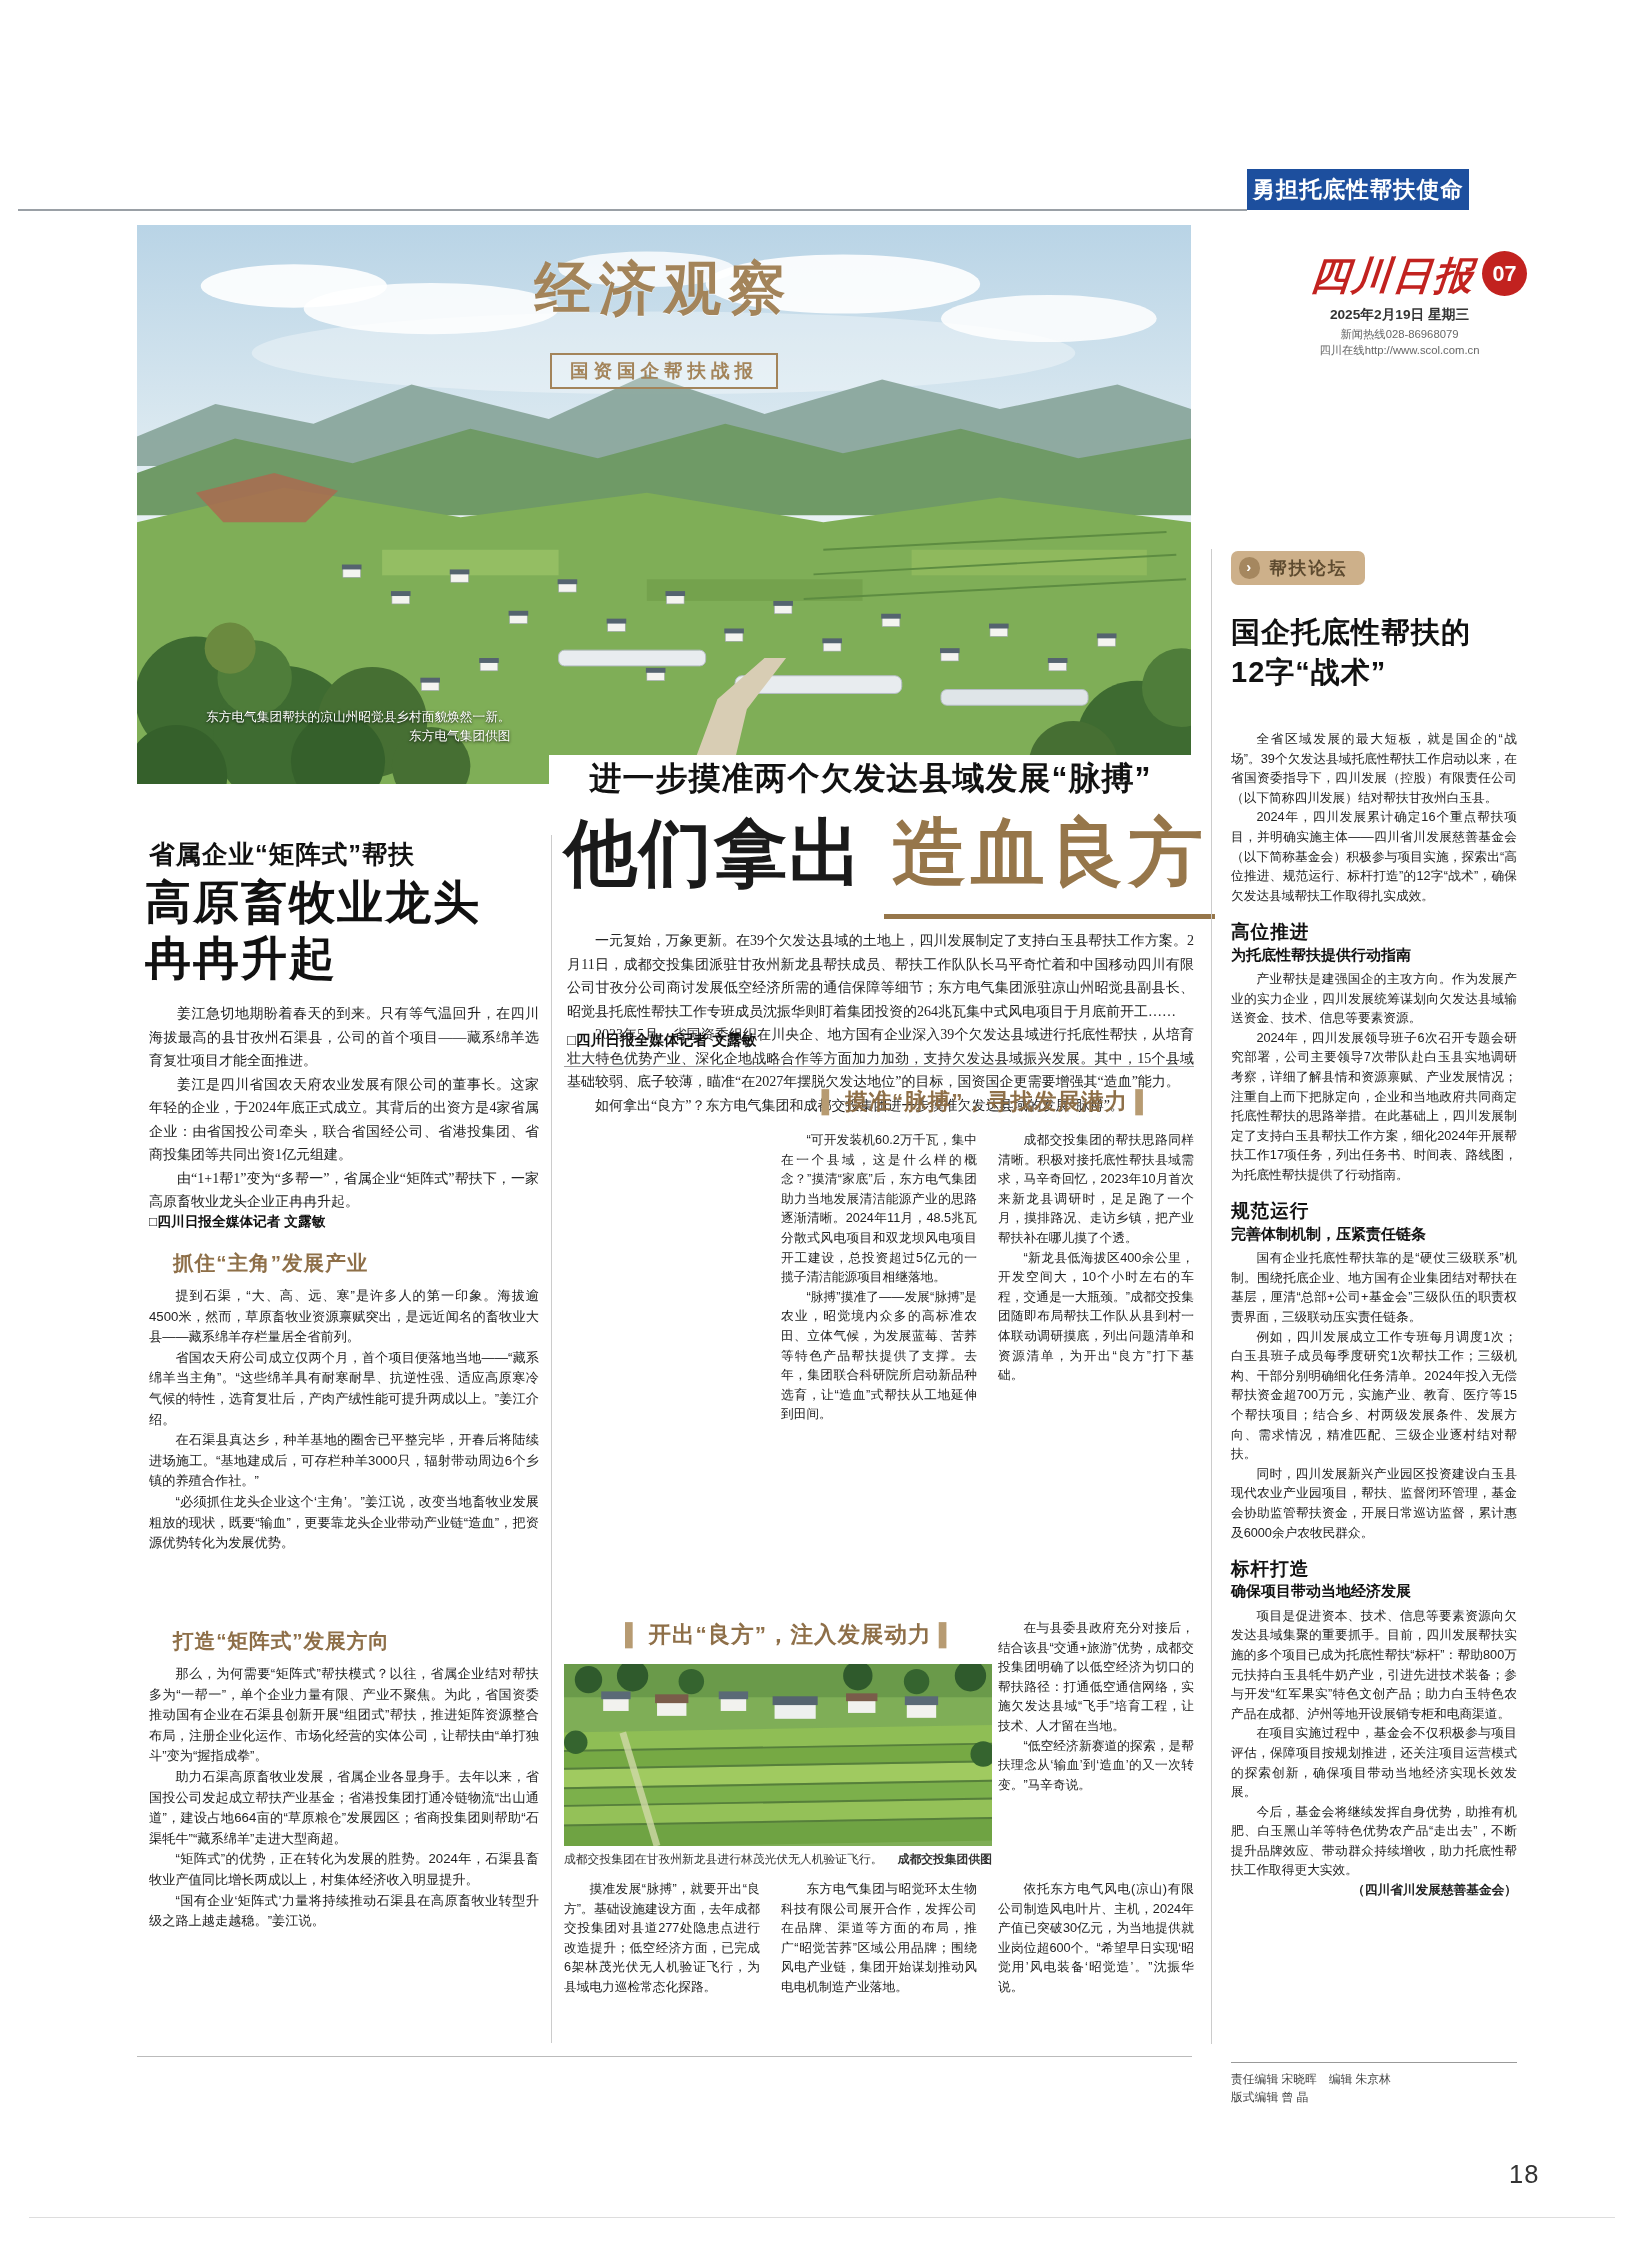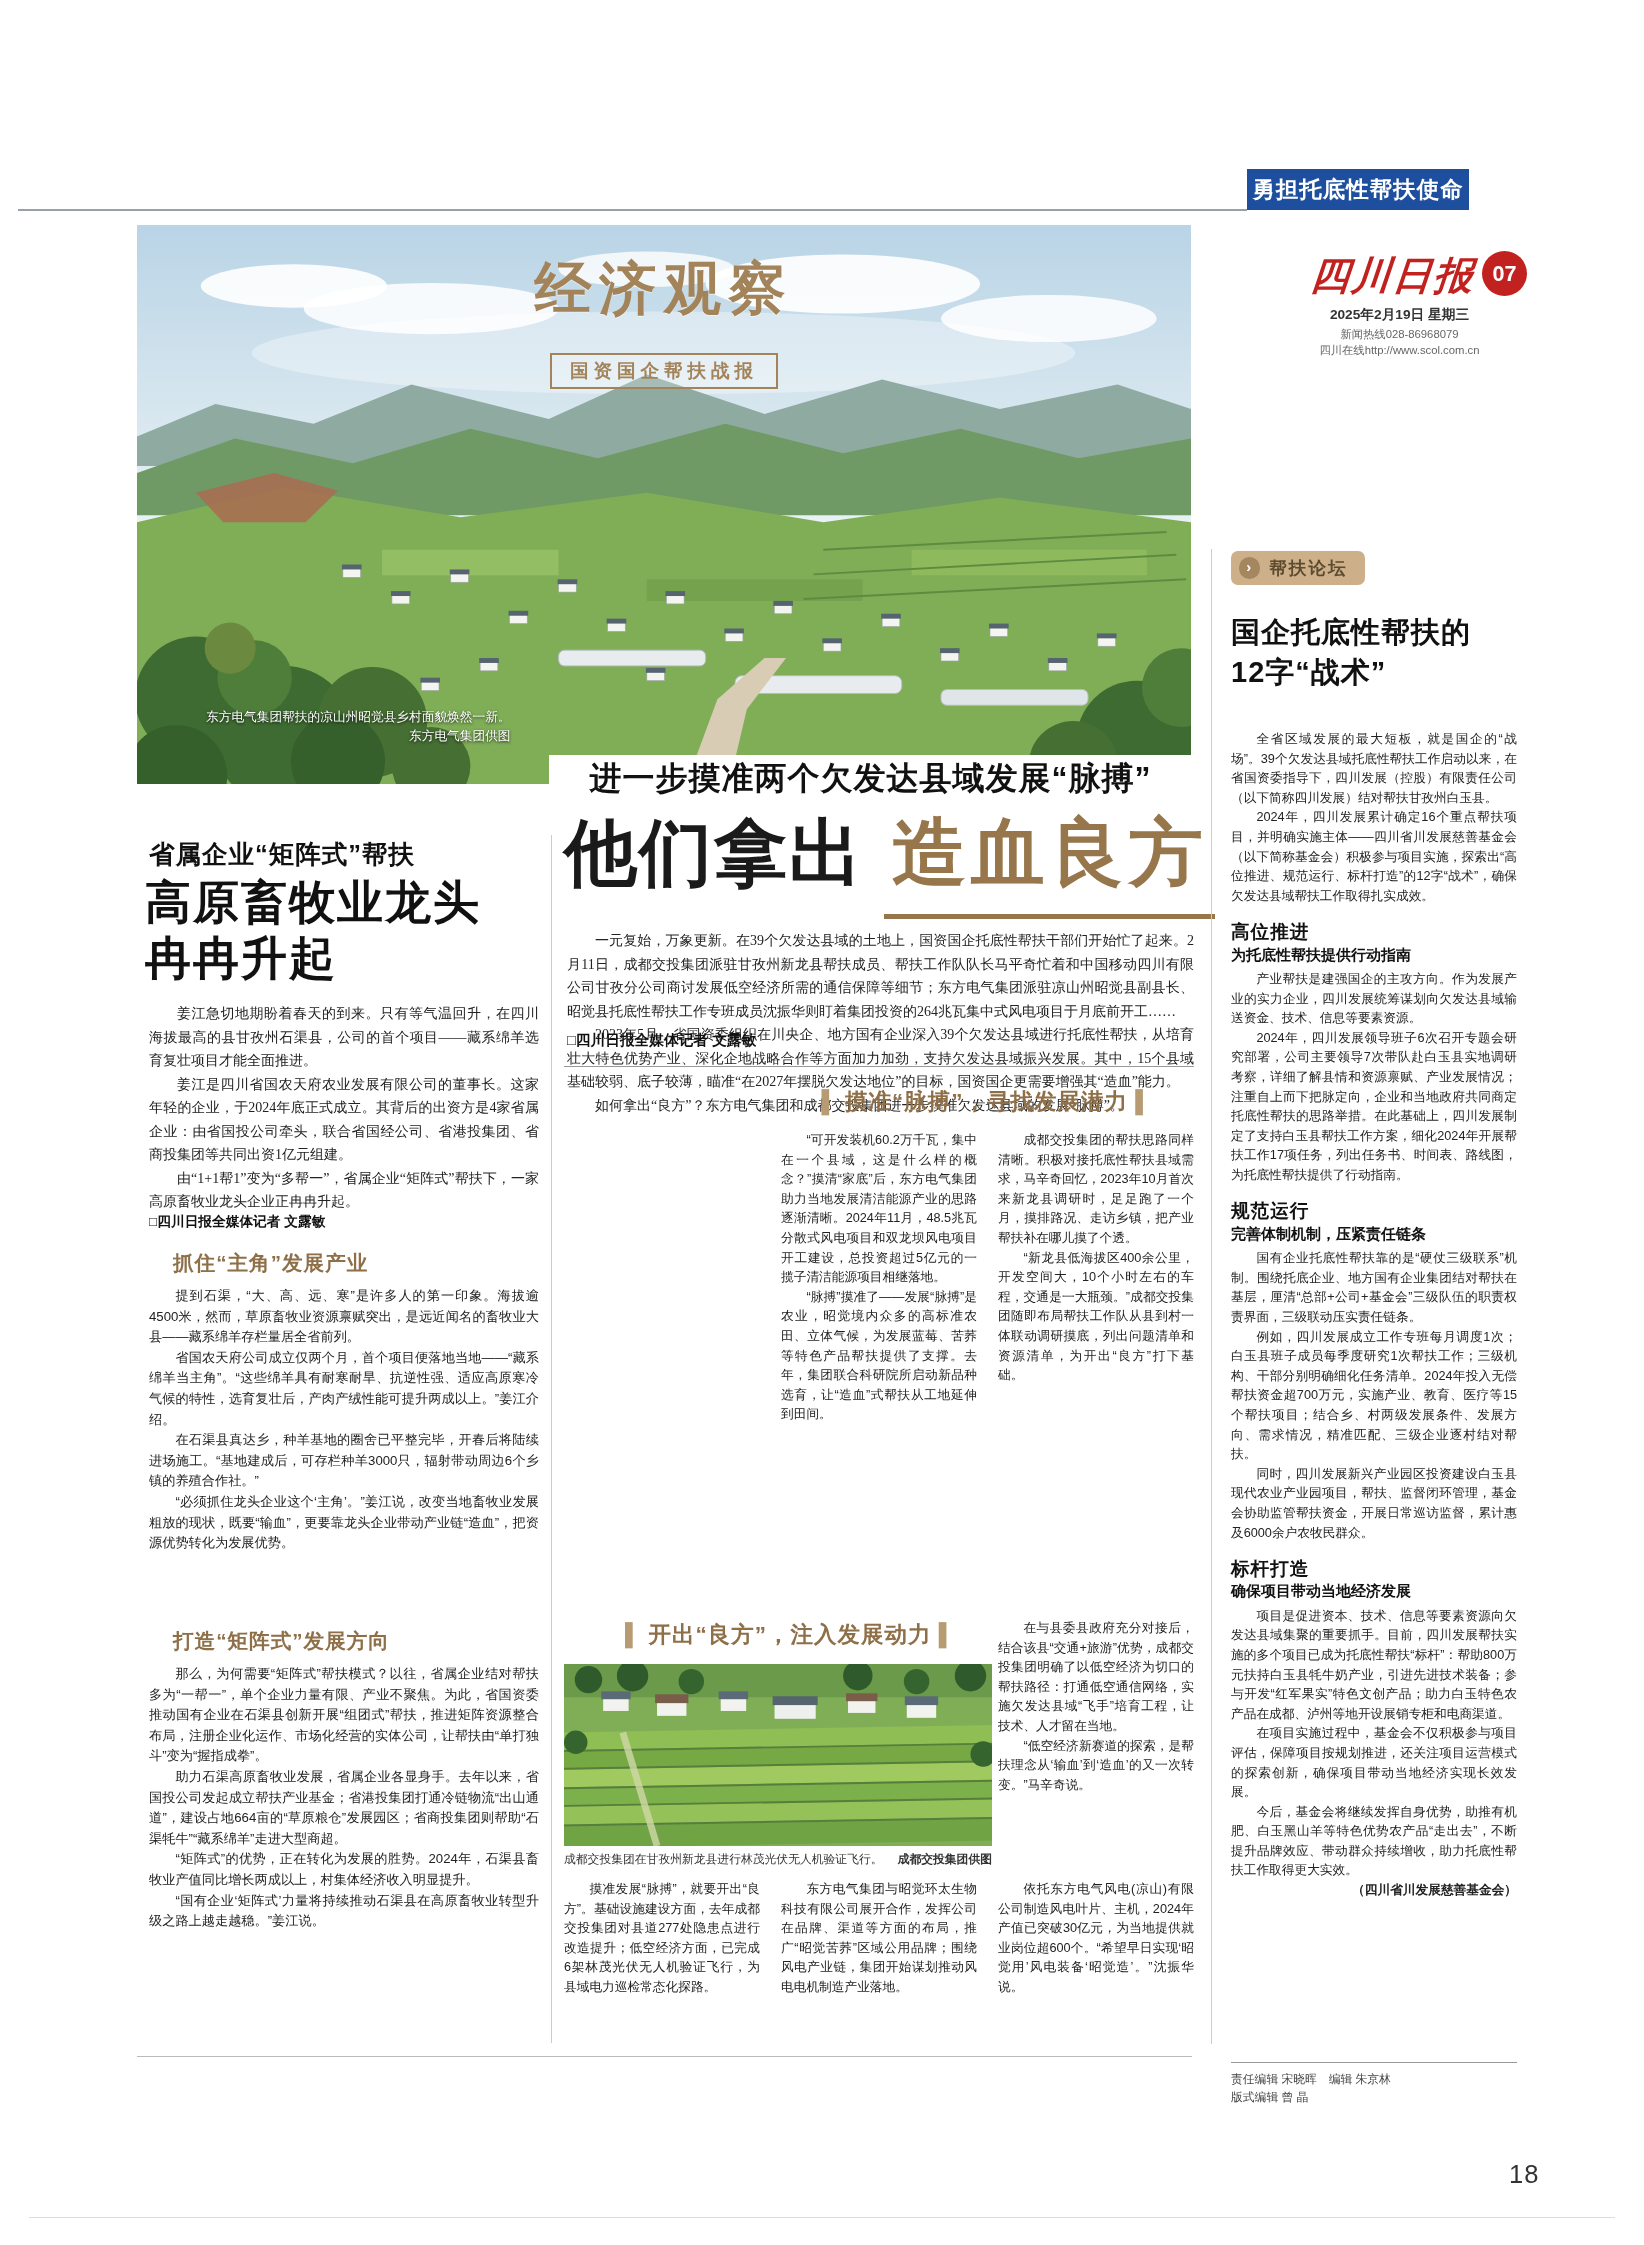--- a/index.html
+++ b/index.html
@@ -178,21 +178,21 @@
       <div class="credit">东方电气集团供图</div>
     </div>
   </div>
 
   <div class="abs kicker">进一步摸准两个欠发达县域发展“脉搏”</div>
   <div class="abs headline">
     <span class="hl-black">他们拿出</span>
     <span class="hl-accent">造血良方</span>
   </div>
   <div class="abs lead">
-    <p>一元复始，万象更新。在39个欠发达县域的土地上，国资国企托底性帮扶干部们开始忙了起来。2月11日，成都交投集团派驻甘孜州新龙县帮扶成员、帮扶工作队队长马平奇忙着和中国移动四川有限公司甘孜分公司商讨发展低空经济所需的通信保障等细节；东方电气集团派驻凉山州昭觉县副县长、昭觉县托底性帮扶工作专班成员沈振华则盯着集团投资的264兆瓦集中式风电项目于月底前开工……</p>
+    <p>一元复始，万象更新。在39个欠发达县域的土地上，四川发展制定了支持白玉县帮扶工作方案。2月11日，成都交投集团派驻甘孜州新龙县帮扶成员、帮扶工作队队长马平奇忙着和中国移动四川有限公司甘孜分公司商讨发展低空经济所需的通信保障等细节；东方电气集团派驻凉山州昭觉县副县长、昭觉县托底性帮扶工作专班成员沈振华则盯着集团投资的264兆瓦集中式风电项目于月底前开工……</p>
     <p>2023年5月，省国资委组织在川央企、地方国有企业深入39个欠发达县域进行托底性帮扶，从培育壮大特色优势产业、深化企地战略合作等方面加力加劲，支持欠发达县域振兴发展。其中，15个县域基础较弱、底子较薄，瞄准“在2027年摆脱欠发达地位”的目标，国资国企更需要增强其“造血”能力。</p>
     <p>如何拿出“良方”？东方电气集团和成都交投集团进一步摸准欠发达县域的发展“脉搏”。</p>
   </div>
   <div class="abs byline-main">□四川日报全媒体记者 文露敏</div>
   <div class="abs mid-rule"></div>
 
   <div class="abs sec-head s1-head">
     <span class="bar">▌</span>
     <span>摸准“脉搏”，寻找发展潜力</span>
     <span class="bar">▌</span>

